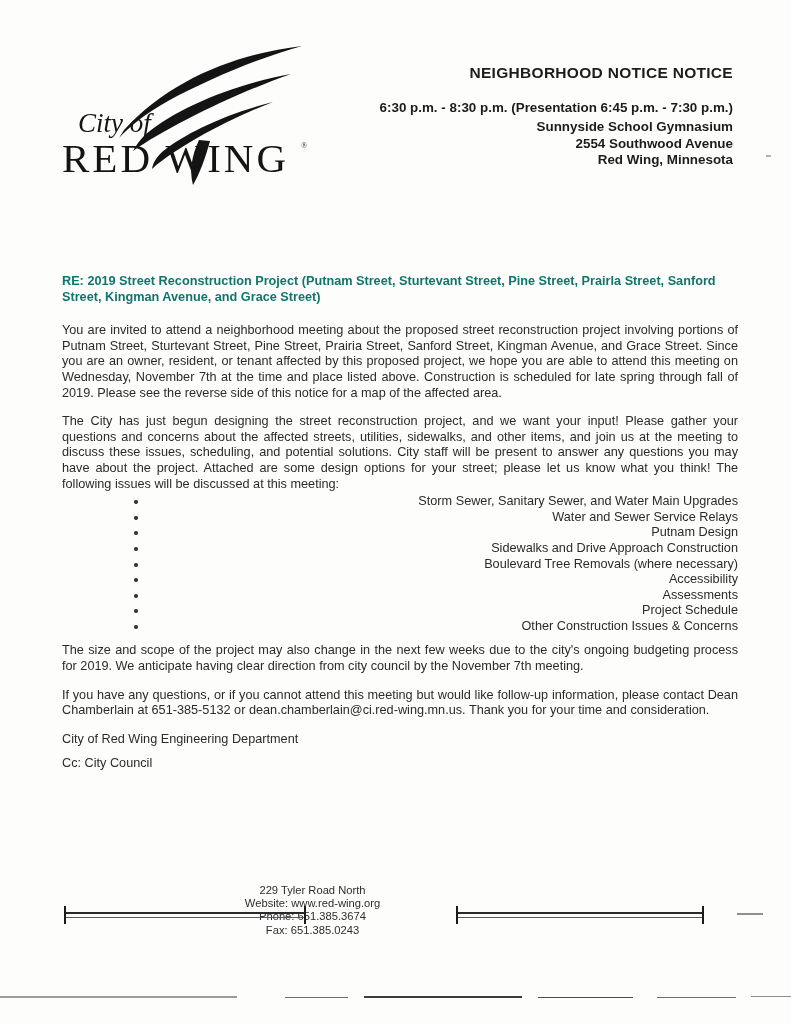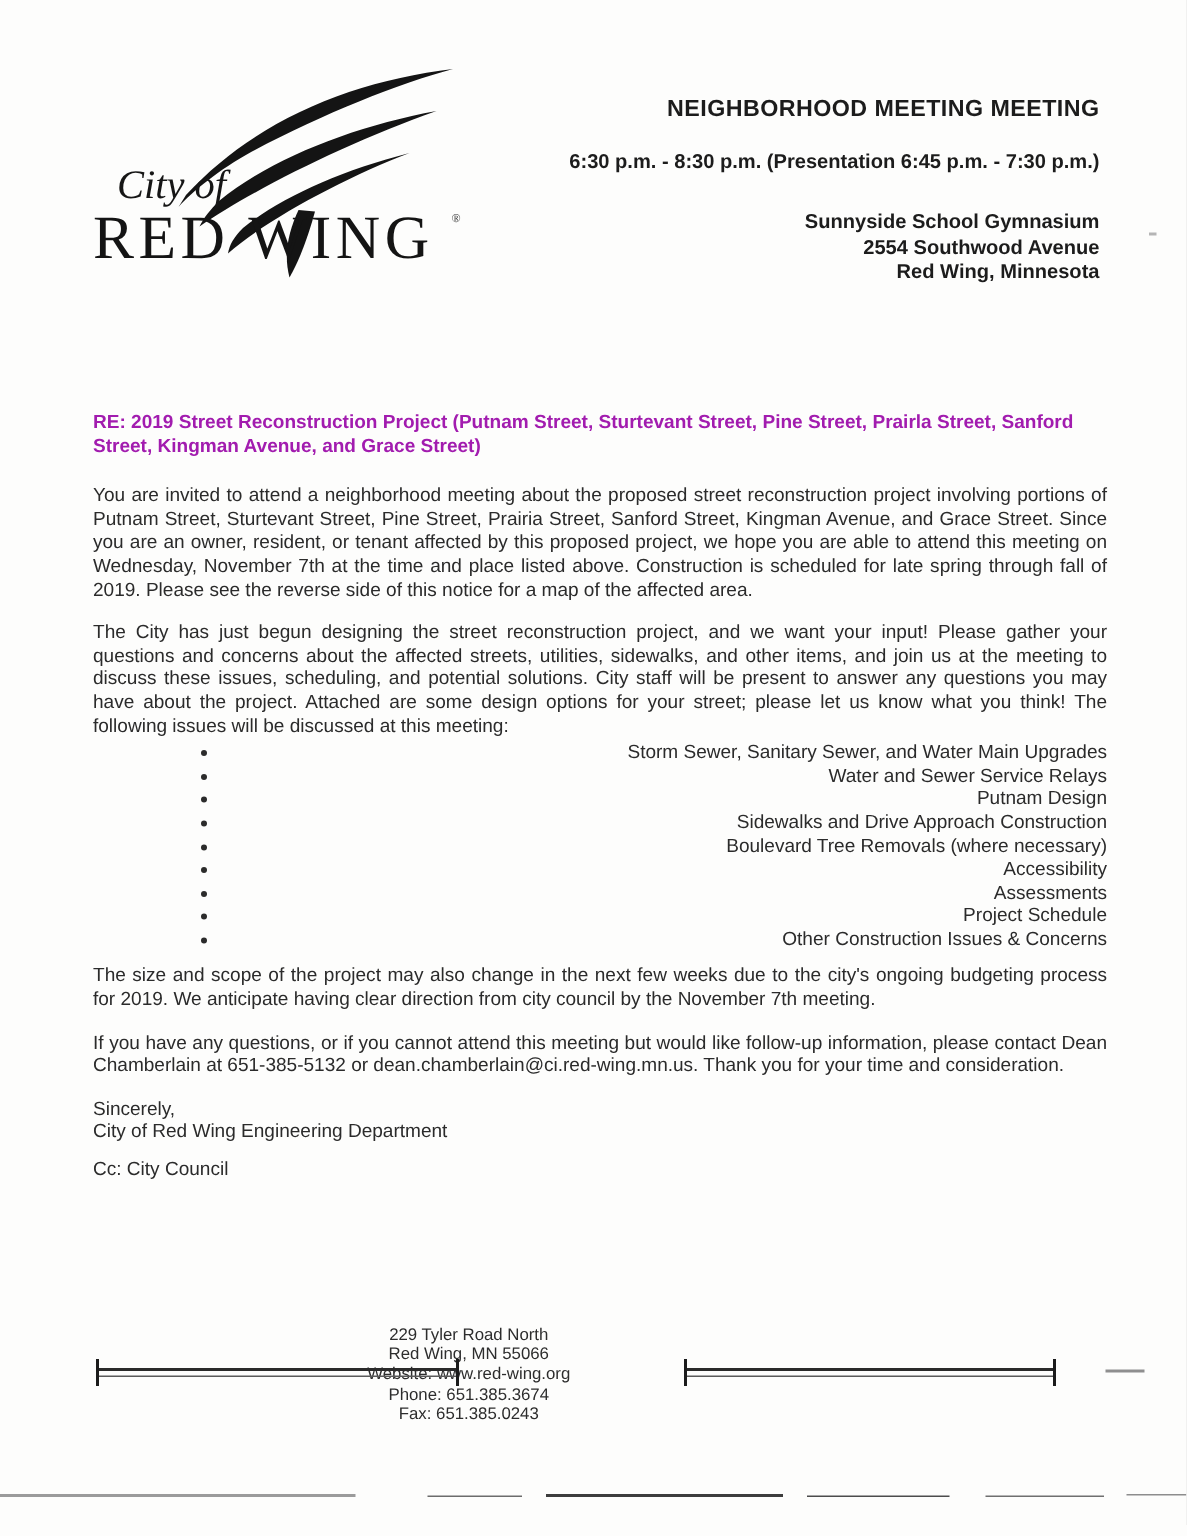--- a/index.html
+++ b/index.html
@@ -21,28 +21,28 @@
   .logo-reg { font-family:"Liberation Serif", serif; font-size:8px; fill:#333; }
   .wing { fill:#141414; }
 
   
   .header-right {
     position:absolute; top:64px; right:58px; width:440px;
     text-align:right; color:#1c1c1c;
   }
   .notice-title { font-size:15.5px; font-weight:bold; letter-spacing:0.3px; }
   .datetime-block { margin-top:17px; font-size:13.4px; font-weight:bold; line-height:17px; }
-  .venue-block { margin-top:24px; font-size:13.4px; font-weight:bold; line-height:16.5px; }
+  .venue-block { margin-top:3px; font-size:13.4px; font-weight:bold; line-height:16.5px; }
 
   
   .content {
     position:absolute; left:62px; top:274px; width:676px;
     font-size:12.7px; line-height:15.6px; color:#2b2b2b;
   }
-  .re { font-weight:bold; color:#a21caf; margin:0 0 18px 0; text-align:left; }
+  .re { font-weight:bold; color:#0f766e; margin:0 0 18px 0; text-align:left; }
   .para { margin:0 0 13px 0; text-align:justify; }
   .para.tight { margin-bottom:0; }
   ul.bullets { margin:2px 0 9px 0; padding-left:86px; list-style:disc; }
   ul.bullets li { margin:0; padding-left:6px;text-align:right; }
   .closing { margin-top:10px; }
   .cc { margin-top:9px; }
 
   
   .footer {
     position:absolute; top:884px; left:0; width:625px;
@@ -77,21 +77,21 @@
       <path class="wing" d="M241,30 C186,40 130,62 96,90 C90,96 86,101 83,107 C116,84 181,51 241,30 Z"></path>
       <path class="wing" d="M223,58 C176,70 137,88 112,108 C106,114 103,119 102,125 C128,102 181,74 223,58 Z"></path>
       <path class="wing" d="M149,96 C142,111 139,126 143,141 C150,129 156,112 160,97 Z"></path>
       <text class="logo-cityof" x="28" y="88">City of</text>
       <text class="logo-name" x="12" y="128">RED WING</text>
       <text class="logo-reg" x="251" y="104">®</text>
     </svg>
   </div>
 
   <div class="header-right">
-    <div class="notice-title">NEIGHBORHOOD MEETING MEETING</div>
+    <div class="notice-title">NEIGHBORHOOD NOTICE NOTICE</div>
     <div class="datetime-block">
       <div>6:30 p.m. - 8:30 p.m. (Presentation 6:45 p.m. - 7:30 p.m.)</div>
     </div>
     <div class="venue-block">
       <div>Sunnyside School Gymnasium</div>
       <div>2554 Southwood Avenue</div>
       <div>Red Wing, Minnesota</div>
     </div>
   </div>
 
@@ -110,29 +110,27 @@
       <li>Accessibility</li>
       <li>Assessments</li>
       <li>Project Schedule</li>
       <li>Other Construction Issues &amp; Concerns</li>
     </ul>
 
     <p class="para">The size and scope of the project may also change in the next few weeks due to the city's ongoing budgeting process for 2019. We anticipate having clear direction from city council by the November 7th meeting.</p>
     <p class="para">If you have any questions, or if you cannot attend this meeting but would like follow-up information, please contact Dean Chamberlain at 651-385-5132 or dean.chamberlain@ci.red-wing.mn.us. Thank you for your time and consideration.</p>
 
     <div class="closing">
-      <div>Sincerely,</div>
       <div>City of Red Wing Engineering Department</div>
     </div>
     <div class="cc">Cc: City Council</div>
   </div>
 
   <div class="footer">
     <div>229 Tyler Road North</div>
-    <div>Red Wing, MN 55066</div>
     <div>Website: www.red-wing.org</div>
     <div>Phone: 651.385.3674</div>
     <div>Fax: 651.385.0243</div>
   </div>
 
   <div class="rule rule-left">
       <div class="rule-lines"></div>
     </div>
   <div class="rule rule-right">
       <div class="rule-lines"></div>

